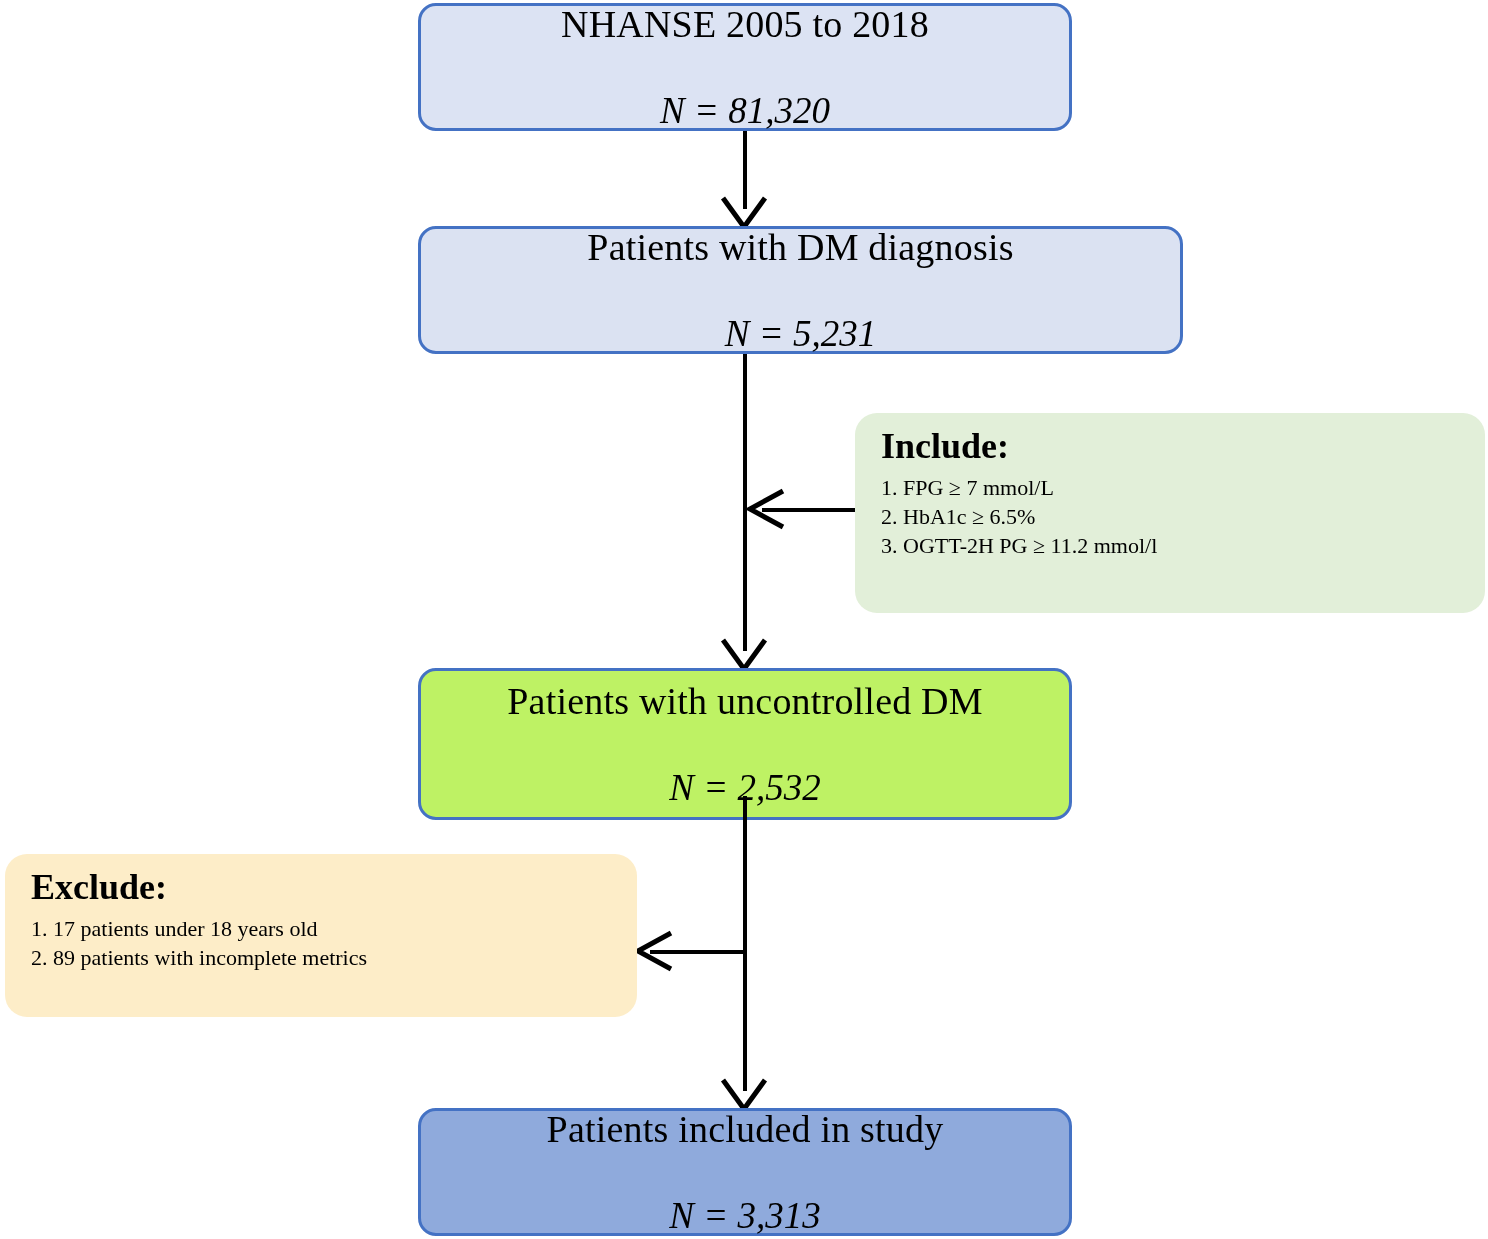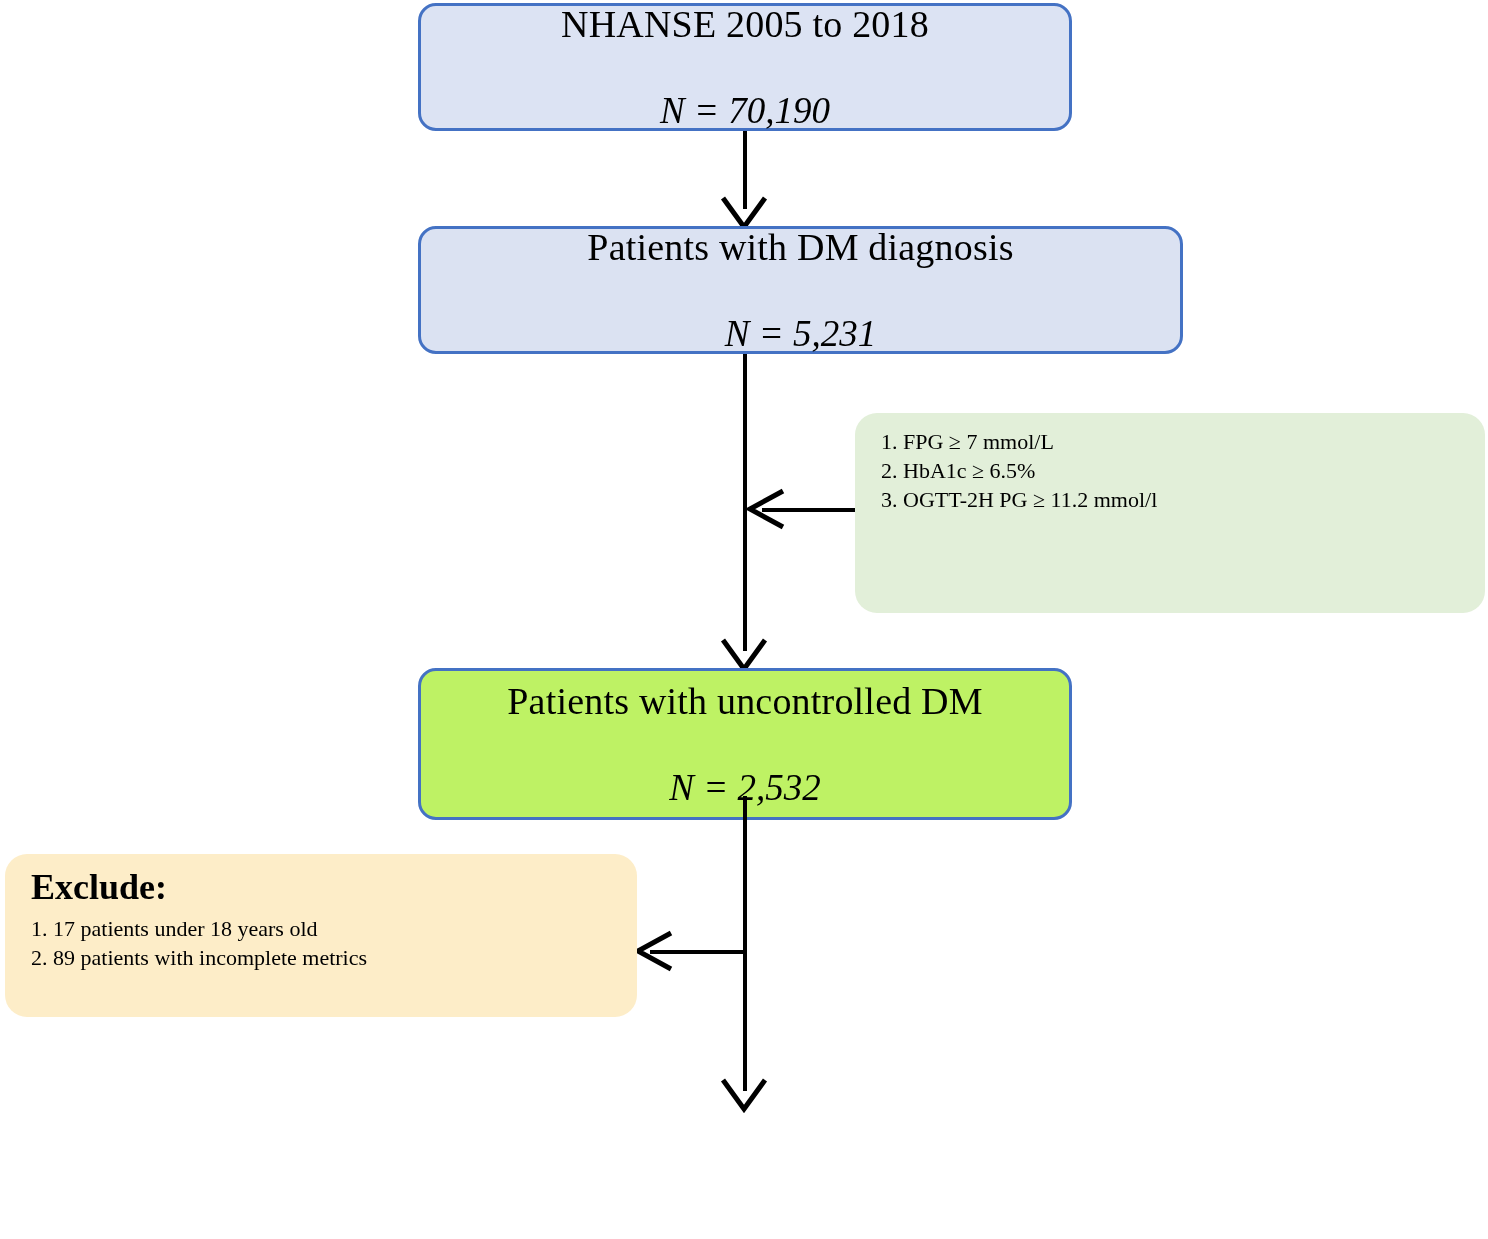--- a/index.html
+++ b/index.html
@@ -120,21 +120,21 @@
   #arrow-include { left: 746px; top: 488px; width: 40px; height: 42px; }
   #arrow-exclude { left: 634px; top: 930px; width: 40px; height: 42px; }
 </style>
 </head>
 <body>
 
 <div id="canvas">
 
   <div class="node" id="node-source">
     <div class="title">NHANSE 2005 to 2018</div>
-    <div class="count">N = 70,190</div>
+    <div class="count">N = 81,320</div>
   </div>
 
   <div class="vline" id="vline-1"></div>
   <svg class="arrow-svg" id="arrow-1" viewBox="0 0 46 34">
     <path d="M2 2 L23 31 L44 2" fill="none" stroke="#000000" stroke-width="5" stroke-linecap="butt" stroke-linejoin="miter"></path>
   </svg>
 
   <div class="node" id="node-dm">
     <div class="title">Patients with DM diagnosis</div>
     <div class="count">N = 5,231</div>
@@ -143,20 +143,21 @@
   <div class="vline" id="vline-2"></div>
   <svg class="arrow-svg" id="arrow-2" viewBox="0 0 46 34">
     <path d="M2 2 L23 31 L44 2" fill="none" stroke="#000000" stroke-width="5" stroke-linecap="butt" stroke-linejoin="miter"></path>
   </svg>
 
   <div class="hline" id="hline-include"></div>
   <svg class="arrow-svg" id="arrow-include" viewBox="0 0 40 42">
     <path d="M37 3 L4 21 L37 39" fill="none" stroke="#000000" stroke-width="5" stroke-linecap="butt" stroke-linejoin="miter"></path>
   </svg>
   <div class="callout" id="callout-include">
+    <div class="callout-title">Include:</div>
     <ol>
       <li>1. FPG ≥ 7 mmol/L</li>
       <li>2. HbA1c ≥  6.5%</li>
       <li>3. OGTT-2H PG ≥ 11.2 mmol/l</li>
     </ol>
   </div>
 
   <div class="node" id="node-uncontrolled">
     <div class="title">Patients with uncontrolled DM</div>
     <div class="count">N = 2,532</div>
@@ -172,14 +173,18 @@
     <path d="M37 3 L4 21 L37 39" fill="none" stroke="#000000" stroke-width="5" stroke-linecap="butt" stroke-linejoin="miter"></path>
   </svg>
   <div class="callout" id="callout-exclude">
     <div class="callout-title">Exclude:</div>
     <ol>
       <li>1. 17 patients under 18 years old</li>
       <li>2. 89 patients with incomplete metrics</li>
     </ol>
   </div>
 
+  <div class="node" id="node-included">
+    <div class="title">Patients included in study</div>
+    <div class="count">N = 3,313</div>
+  </div>
 
 </div>
 
 </body></html>

